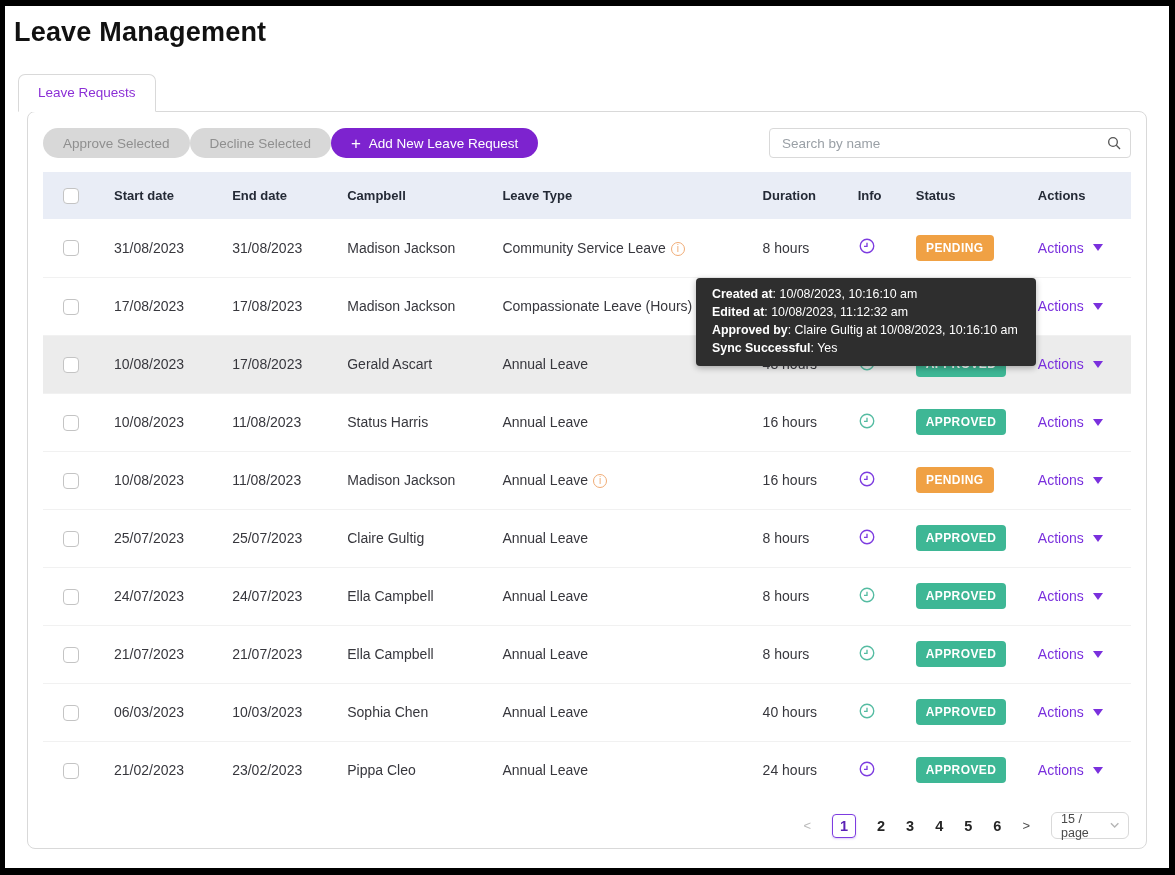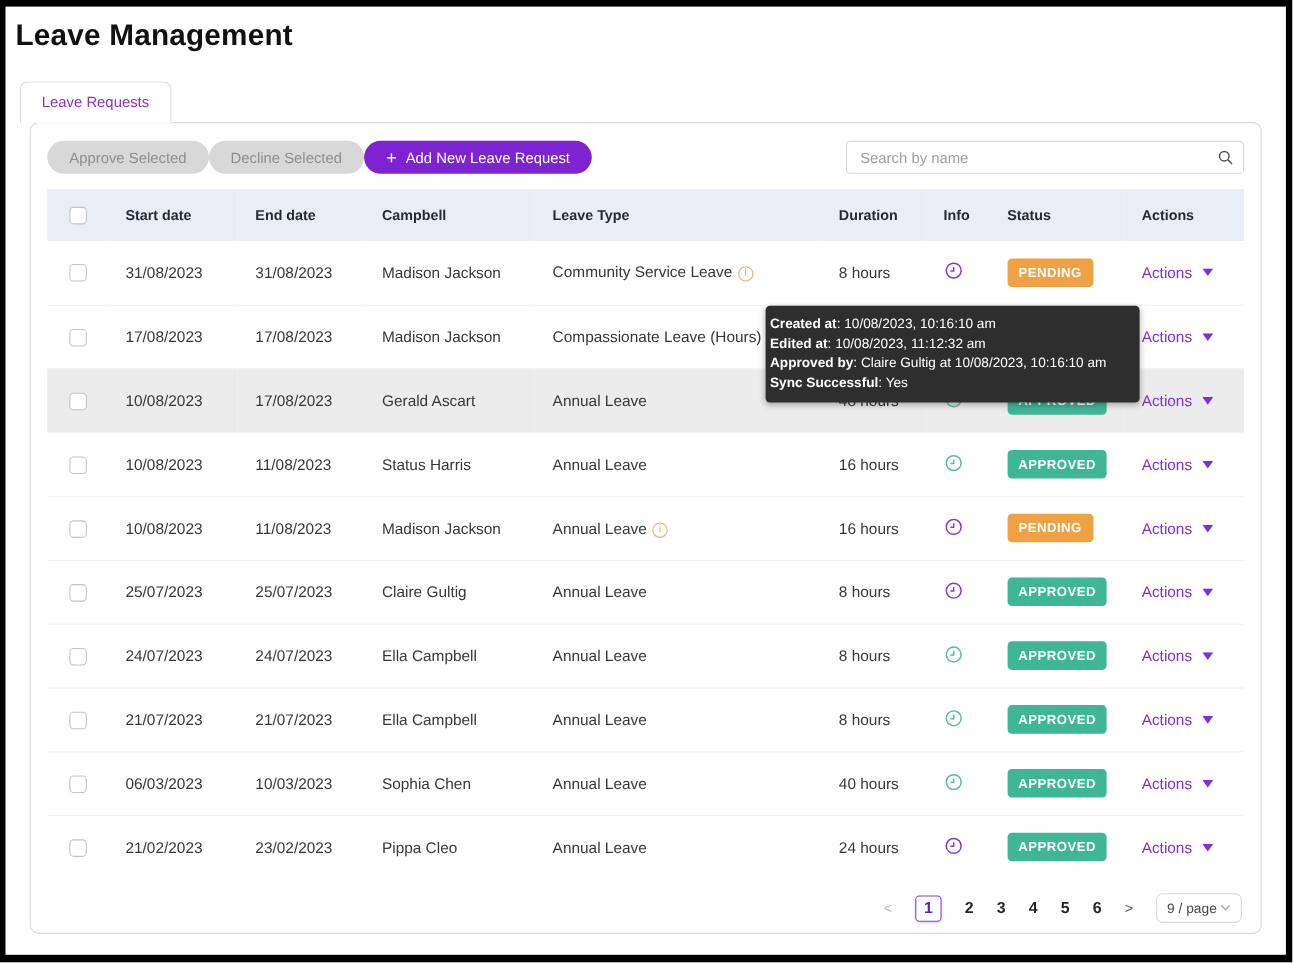--- a/index.html
+++ b/index.html
@@ -45,21 +45,21 @@
                vertical-align:1px; margin-left:5px; }
   .clock { vertical-align:middle; }
 
   .badge { display:inline-block; min-width:78px; text-align:center; padding:6px 10px; border-radius:4px;
            color:#fff; font-weight:700; font-size:12px; letter-spacing:.4px; }
 
   .actions { color:#7a30dd; cursor:pointer; display:inline-flex; align-items:center; gap:9px; }
   .actions svg { margin-top:1px; }
 
   .tooltip { position:absolute; left:691px; top:272px; width:340px; background:#2e2e2e; color:#fff;
-             border-radius:4px; padding:8px 4px; font-size:12.4px; line-height:1.45; z-index:20;
+             border-radius:4px; padding:8px 16px; font-size:12.4px; line-height:1.45; z-index:20;
              box-shadow:0 2px 6px rgba(0,0,0,.3); }
   .tooltip b { font-weight:700; }
 
   .pagination { display:flex; justify-content:flex-end; align-items:center; gap:21px;
                 margin-top:13px; padding-right:2px; font-size:14.5px; }
   .pg-arrow { cursor:pointer; font-size:13px; }
   .pg-prev { color:#b9b9b9; }
   .pg-next { color:#4f4f4f; }
   .pg-num { font-weight:700; color:#262626; cursor:pointer; }
   .pg-num.active { border:1px solid #7d3ce0; color:#5b21b6; border-radius:4px; width:24px; height:24px;
@@ -401,21 +401,21 @@
         <span style="display:inline-flex;gap:21px;align-items:center;">
             <span class="pg-num active">1</span>
             <span class="pg-num">2</span>
             <span class="pg-num">3</span>
             <span class="pg-num">4</span>
             <span class="pg-num">5</span>
             <span class="pg-num">6</span>
           </span>
         <span class="pg-arrow pg-next">&gt;</span>
         <span class="pg-size">
-          <span>9 / page</span>
+          <span>15 / page</span>
           <svg width="10" height="7" viewBox="0 0 10 7" fill="none" stroke="currentColor" stroke-width="1.5">
               <path d="M1 1l4 4 4-4"></path>
             </svg>
         </span>
       </div>
 
     </div>
 
     <div class="tooltip">
         <div><b>Created at</b>: 10/08/2023, 10:16:10 am</div>

